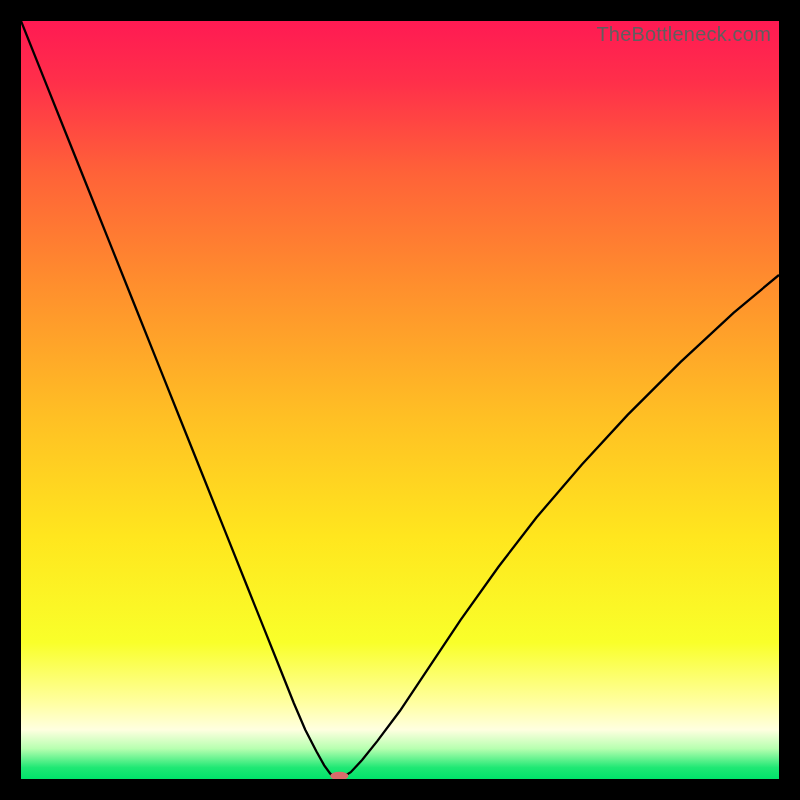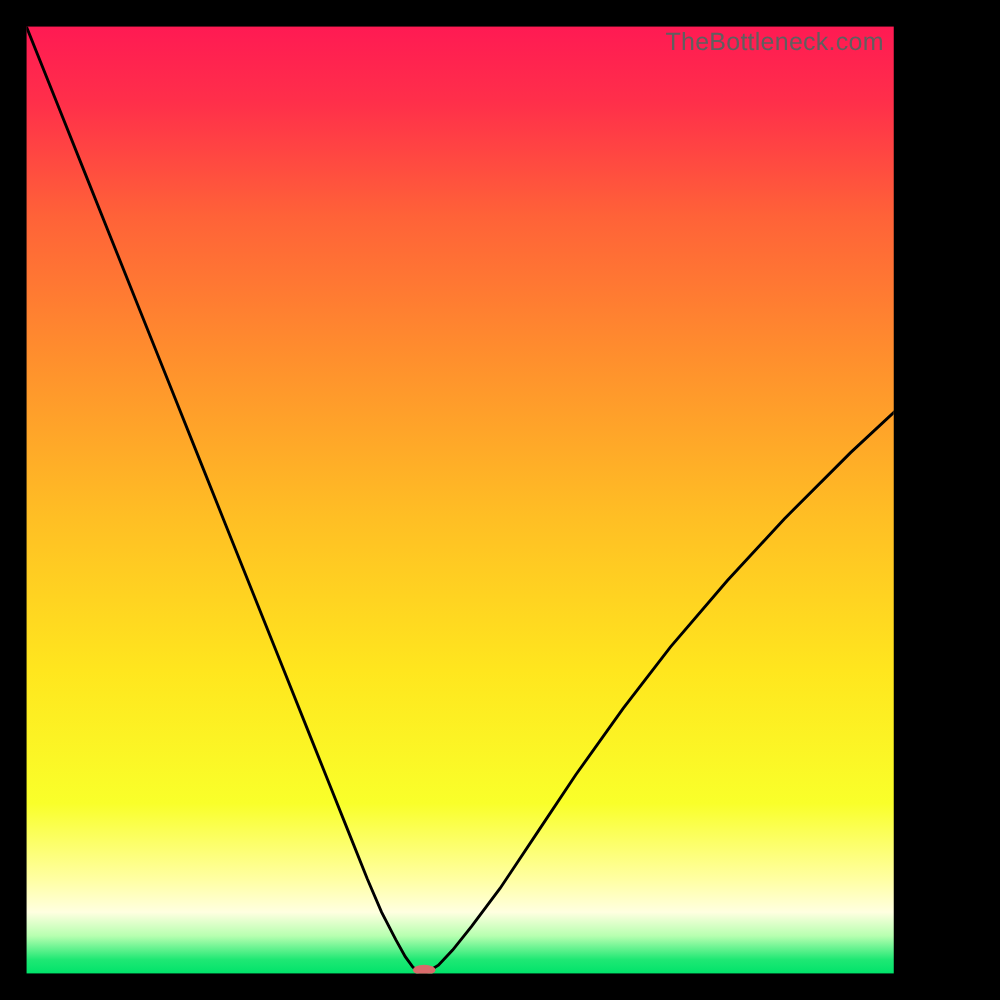--- a/index.html
+++ b/index.html
@@ -16,21 +16,21 @@
     left: 0;
     top: 0;
     width: 800px;
     height: 800px;
     background: #000;
   }
   .plot {
     position: absolute;
     left: 21px;
     top: 21px;
-    width: 694px;
+    width: 758px;
     height: 758px;
     overflow: hidden;
   }
   .watermark {
     position: absolute;
     top: 2px;
     right: 8px;
     font-size: 20px;
     font-weight: 500;
     color: #5f5f5f;

